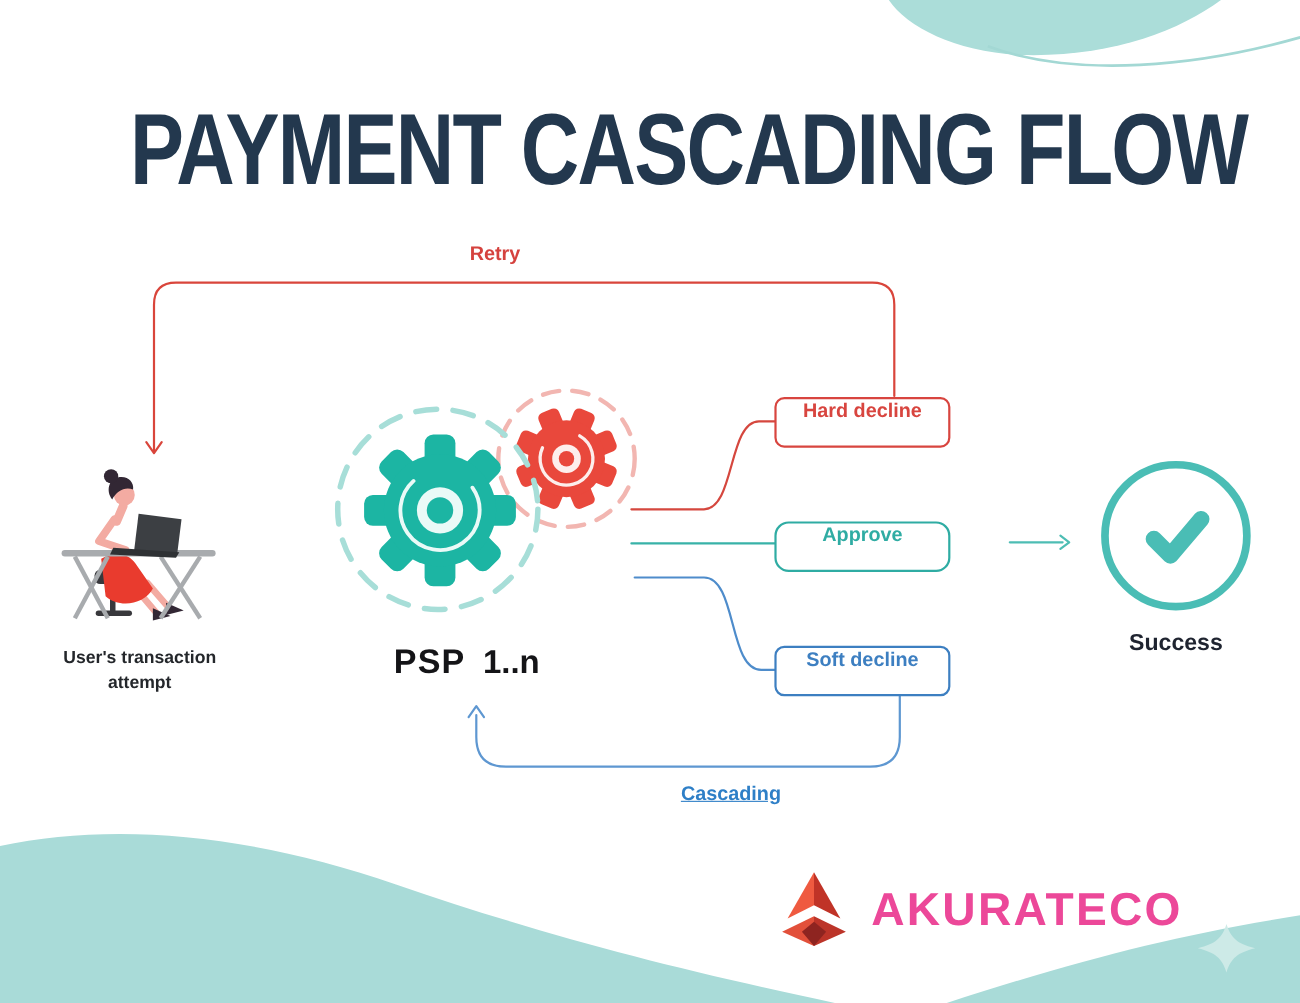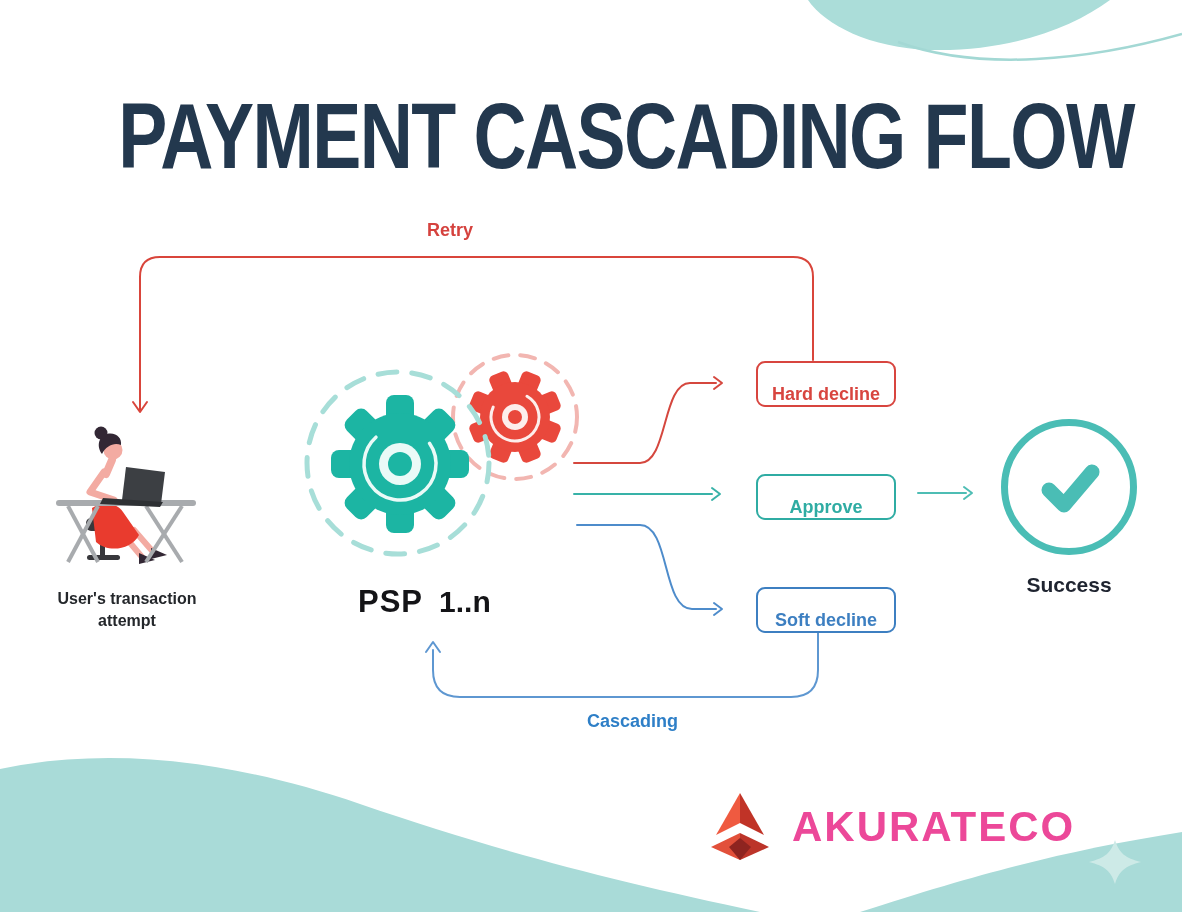--- a/index.html
+++ b/index.html
@@ -22,41 +22,41 @@
     font-size: 92px; font-weight: 800; letter-spacing: -2px;
     color: #23384E; white-space: nowrap;
     transform: scaleX(0.8); transform-origin: 50% 50%;
     line-height: 1;
   }
 
   .arrows-layer { position: absolute; left: 0; top: 0; z-index: 1; pointer-events: none; }
 
   .flow-label { position: absolute; z-index: 2; font-weight: bold; font-size: 18px; text-align: center; }
   .label-retry { left: 380px; top: 220px; width: 140px; color: #D5423E; }
-  .label-cascading { left: 560px; top: 711px; width: 145px; color: #2E7FC7; }
+  .label-cascading { left: 592px; top: 711px; width: 145px; color: #2E7FC7; text-decoration: underline; }
 
   .person-wrap { position: absolute; left: 42px; top: 416px; z-index: 2; }
   .person-caption {
     position: absolute; left: 22px; top: 588px; width: 210px; z-index: 2;
     text-align: center; font-weight: bold; font-size: 16px; line-height: 1.35;
     color: #24272B;
   }
 
   .gears-wrap { position: absolute; left: 303px; top: 353px; z-index: 2; }
   .psp-label {
     position: absolute; left: 358px; top: 584px; z-index: 2;
     display: inline-flex; align-items: baseline; color: #141417;
   }
   .psp-label .psp-main { font-size: 31px; font-weight: 800; letter-spacing: 1px; }
   .psp-label .psp-range { font-size: 30px; font-weight: bold; margin-left: 16px; }
 
   .outcome-box {
-    position: absolute; left: 756px; width: 140px; height: 46px; z-index: 2;
+    position: absolute; left: 704px; width: 160px; height: 46px; z-index: 2;
     border: 2px solid; border-radius: 9px; background: #fff;
-    display: flex; align-items: flex-end; justify-content: center;
+    display: flex; align-items: flex-start; justify-content: center;
     font-size: 18px; font-weight: bold;
   }
   .box-hard { top: 361px; }
   .box-approve { top: 474px; }
   .box-soft { top: 587px; }
 
   .success-circle {
     position: absolute; left: 1001px; top: 419px; z-index: 2;
     width: 136px; height: 136px; border-radius: 50%;
     border: 7px solid #4ABDB5; background: #fff;
@@ -206,21 +206,21 @@
     </svg>
   </div>
   <div class="psp-label">
     <span class="psp-main">PSP</span>
     <span class="psp-range">1..n</span>
   </div>
 
   <div class="outcome-box box-hard" style="border-color: rgb(216, 69, 63); color: rgb(216, 69, 63);">
     <span>Hard decline</span>
   </div>
-  <div class="outcome-box box-approve" style="border-color: rgb(47, 172, 163); color: rgb(47, 172, 163);">
+  <div class="outcome-box box-approve" style="border-color: rgb(47, 172, 163); color: rgb(47, 172, 163); border-radius: 13px;">
     <span>Approve</span>
   </div>
   <div class="outcome-box box-soft" style="border-color: rgb(61, 127, 193); color: rgb(61, 127, 193);">
     <span>Soft decline</span>
   </div>
 
   <div class="success-circle">
     <svg width="92" height="92" viewBox="0 0 92 92">
       <path d="M26,49 L41,64 L69,31" fill="none" stroke="#4ABDB5" stroke-width="15" stroke-linecap="round" stroke-linejoin="round"></path>
     </svg>

